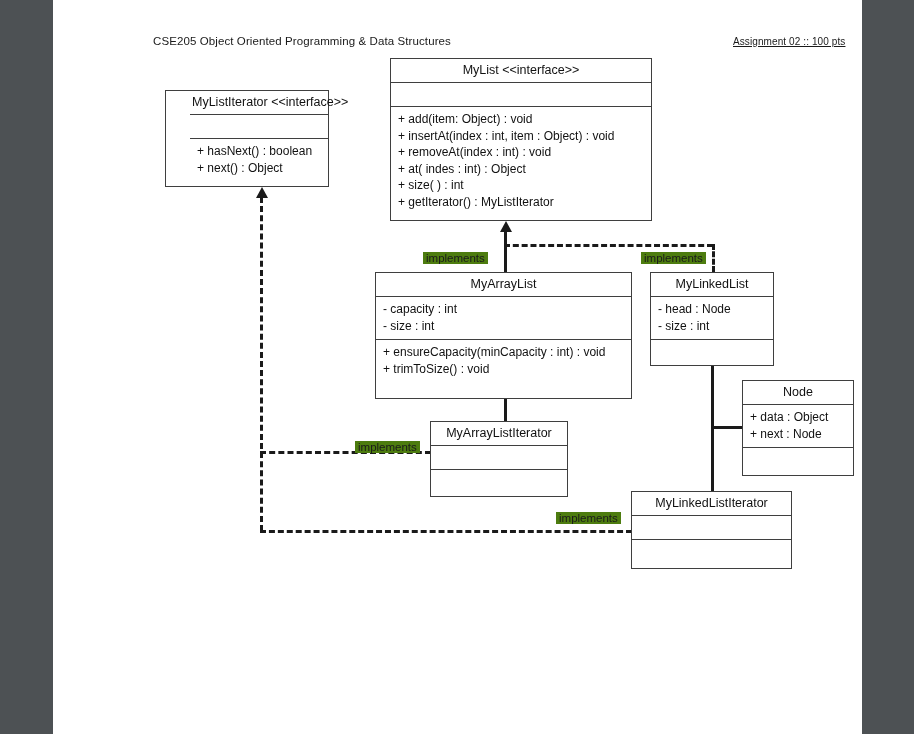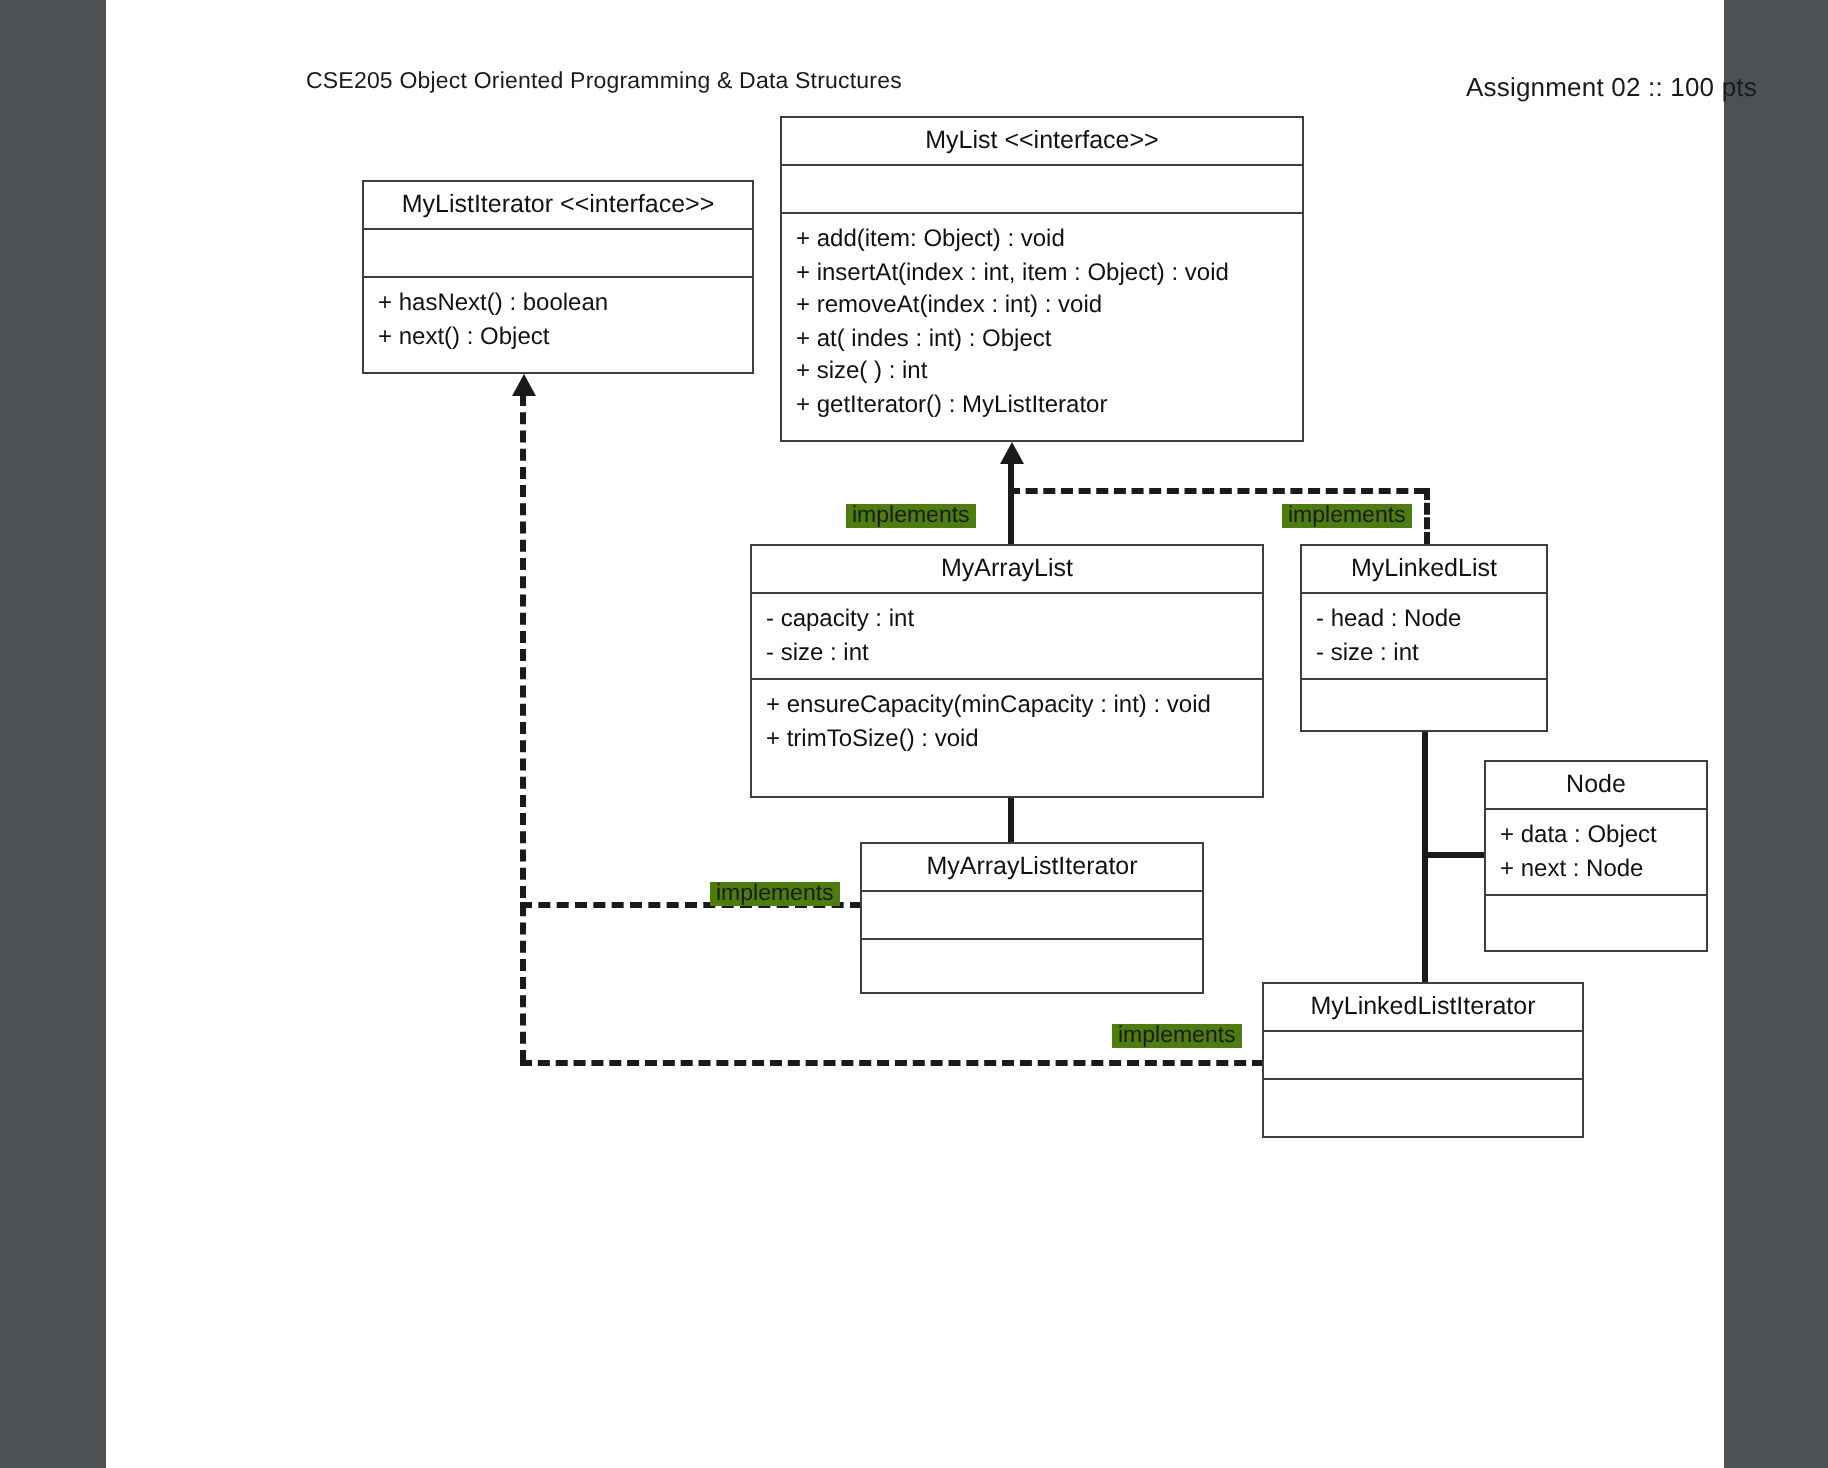--- a/index.html
+++ b/index.html
@@ -27,21 +27,21 @@
     background: #ffffff;
   }
   .hdr {
     position: absolute;
     font-size: 11.5px;
     color: #1a1a1a;
     white-space: nowrap;
     letter-spacing: 0.1px;
   }
   #hdr-course { left: 100px; top: 35px; }
-  #hdr-assign { left: 680px; top: 36px; font-size: 13px; }
+  #hdr-assign { left: 680px; top: 36px; font-size: 10px; text-decoration: underline; }
 
   
   .umlbox {
     position: absolute;
     border: 1.6px solid #3f3f3f;
     background: #ffffff;
     box-sizing: border-box;
     z-index: 5;
   }
   .umlbox .sect {
@@ -147,21 +147,21 @@
       <div class="sect lines">
         <div>+ add(item: Object) : void</div>
         <div>+ insertAt(index : int, item : Object) : void</div>
         <div>+ removeAt(index : int) : void</div>
         <div>+ at( indes : int) : Object</div>
         <div>+ size( ) : int</div>
         <div>+ getIterator() : MyListIterator</div>
       </div>
     </div>
 
-    <div class="umlbox" style="left:128px; top:90px; width:196px; height:97px;">
+    <div class="umlbox" style="left:112px; top:90px; width:164px; height:97px;padding-left:24px;">
       <div class="sect title">MyListIterator &lt;&lt;interface&gt;&gt;</div>
       <div class="sect empty"></div>
       <div class="sect lines">
         <div>+ hasNext() : boolean</div>
         <div>+ next() : Object</div>
       </div>
     </div>
 
     <div class="umlbox" style="left:322px; top:272px; width:257px; height:127px;">
       <div class="sect title">MyArrayList</div>
@@ -186,21 +186,21 @@
 
     <div class="umlbox" style="left:689px; top:380px; width:112px; height:96px;">
       <div class="sect title">Node</div>
       <div class="sect lines">
         <div>+ data : Object</div>
         <div>+ next : Node</div>
       </div>
       <div class="sect empty"></div>
     </div>
 
-    <div class="umlbox" style="left:377px; top:421px; width:172px; height:76px;">
+    <div class="umlbox" style="left:377px; top:421px; width:138px; height:76px;">
       <div class="sect title">MyArrayListIterator</div>
       <div class="sect empty"></div>
       <div class="sect empty"></div>
     </div>
 
     <div class="umlbox" style="left:578px; top:491px; width:161px; height:78px;">
       <div class="sect title">MyLinkedListIterator</div>
       <div class="sect empty"></div>
       <div class="sect empty"></div>
     </div>

